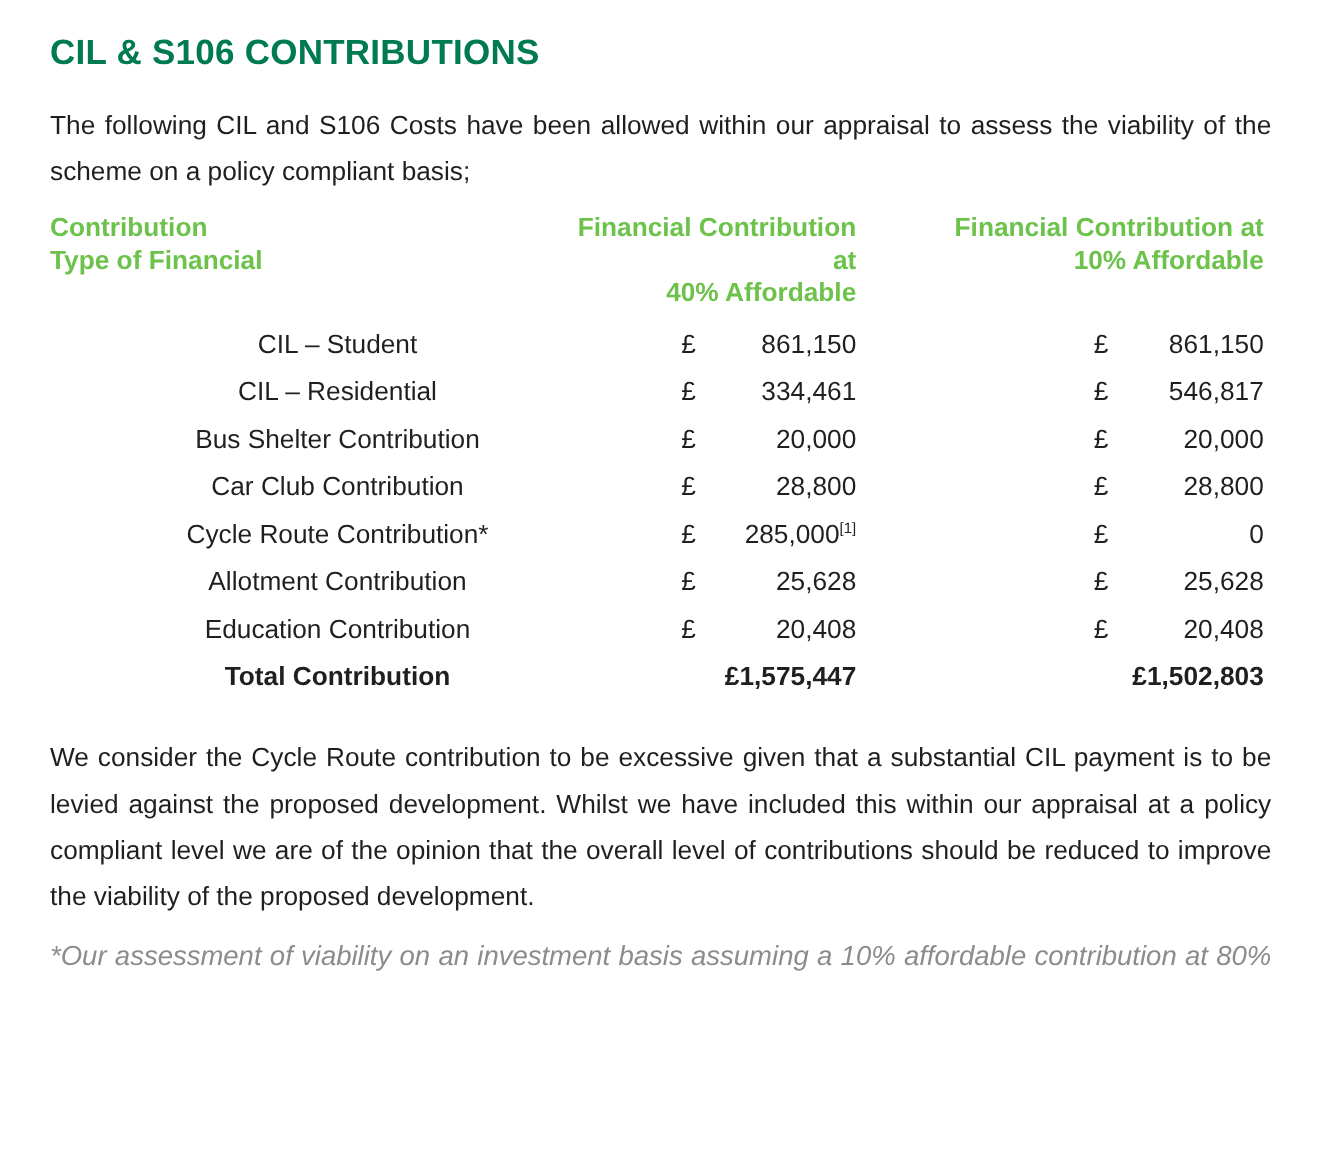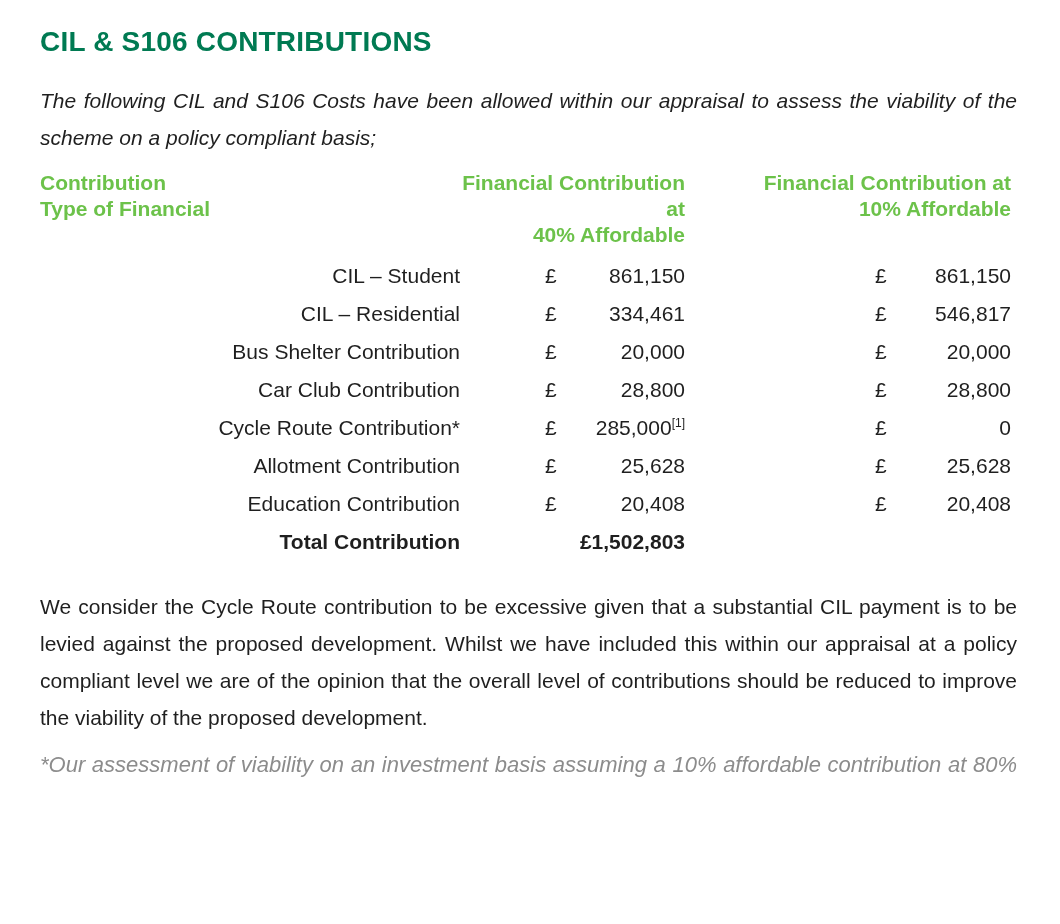--- a/index.html
+++ b/index.html
@@ -19,21 +19,21 @@
     font-weight: bold;
     letter-spacing: 0.2px;
     color: var(--title-green, #007a52);
   }
   p.body-par {
     margin: 0;
     font-size: 21px;
     line-height: 37px;
     text-align: justify;
   }
-  p.intro { margin-bottom: 14px; font-style: italic; }
+  p.intro { margin-bottom: 14px; }
   p.commentary { margin-top: 20px; }
   p.footnote {
     margin-top: 12px;
     font-size: 22px;
     line-height: 33px;
     font-style: italic;
     color: var(--footnote-gray, #8c8c8c);
     text-align: justify;
   }
   .ctable { width: 100%; }
@@ -46,21 +46,21 @@
     color: var(--header-green, #6cc24a);
     font-weight: bold;
     font-size: 21px;
     line-height: 26px;
     margin-bottom: 16px;
   }
   .thead .hcol { display: block; }
   .thead .right { text-align: right; }
   .hline { display: block; }
   .trow { height: 38px; font-size: 21px; }
-  .tlabel { text-align: right; margin-left: 40px; }
+  .tlabel { text-align: center; margin-left: 40px; }
   .tcell { display: flex; justify-content: flex-end; }
   .amt {
     display: flex;
     justify-content: space-between;
     align-items: baseline;
     width: 140px;
   }
   .c10 .amt { width: 136px; }
   .amt sup {
     font-size: 12px;
@@ -204,20 +204,21 @@
       <div class="tcell c10">
           <span class="amt">
             <span class="cur">£</span>
             <span class="valwrap">20,408</span>
           </span>
         </div>
     </div>
 
     <div class="trow total">
       <div class="tlabel">Total Contribution</div>
+      <div class="tcell c40">£1,575,447</div>
       <div class="tcell c10">£1,502,803</div>
     </div>
 
   </div>
 
   <p class="body-par commentary">We consider the Cycle Route contribution to be excessive given that a substantial CIL payment is to be levied against the proposed development.  Whilst we have included this within our appraisal at a policy compliant level we are of the opinion that the overall level of contributions should be reduced to improve the viability of the proposed development.</p>
 
   <p class="footnote">*Our assessment of viability on an investment basis assuming a 10% affordable contribution at 80% of market rent excludes the cost of the Cycle Route Contribution reflecting a total financial contribution of £1.50m of CIL &amp; S106 payments. [1] The sum of £285,000 for off-site cycle path works is an estimated minimum cost and may be higher once the full extent of the works are established. This figure has been estimated by Currie Brown but is excluded from the Order of Cost Assessment.</p>
 
 </div>

